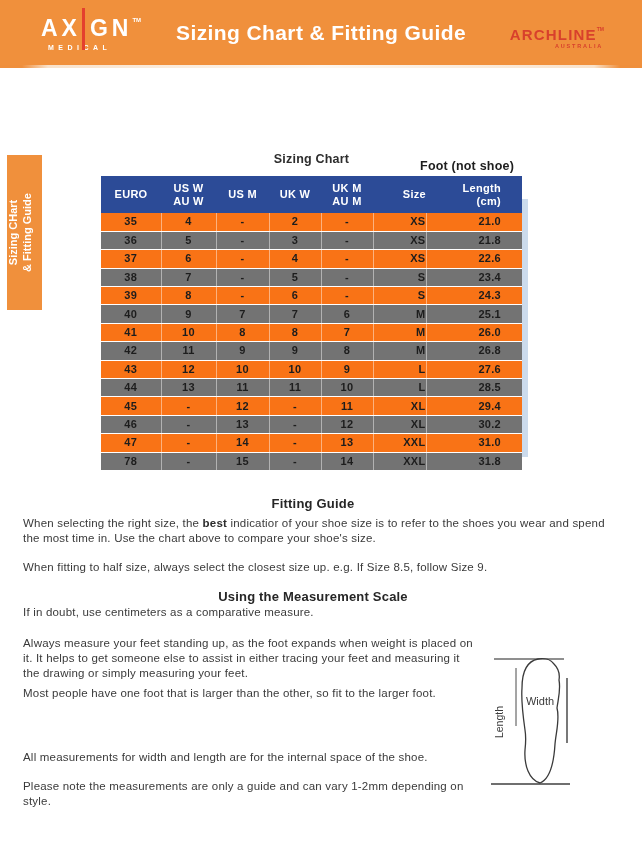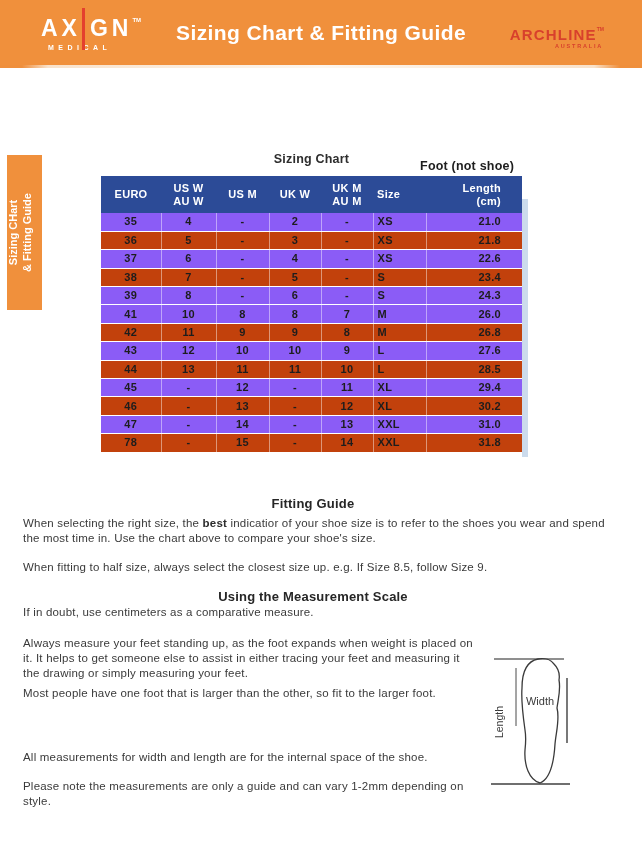--- a/index.html
+++ b/index.html
@@ -46,24 +46,24 @@
   .sizing-table th {
     background:#2C4B97; color:#fff; font-size:11px; font-weight:bold;
     height:37px; vertical-align:middle; line-height:13px; letter-spacing:0.3px;
   }
   .sizing-table td {
     font-size:11px; font-weight:bold; color:#1d1d1d; height:18.4px; line-height:1;
     border-bottom:1px solid #ffffff; border-right:1px solid rgba(255,255,255,0.45);
     letter-spacing:0.3px;
   }
   .sizing-table td:last-child { border-right:none; }
-  .sizing-table tr.alt-a td { background:#8b5cf6; }
-  .sizing-table tr.alt-b td { background:#c2410c; }
+  .sizing-table tr.alt-a td { background:#f97316; }
+  .sizing-table tr.alt-b td { background:#737373; }
   .sizing-table th:nth-child(-n+5), .sizing-table td:nth-child(-n+5) { text-align:center; }
-  .sizing-table th:nth-child(6), .sizing-table td:nth-child(6) { text-align:left; padding-left:4px; }
+  .sizing-table th:nth-child(6), .sizing-table td:nth-child(6) { text-align:right; padding-left:4px; }
   .sizing-table th:nth-child(7), .sizing-table td:nth-child(7) { text-align:right; padding-right:21px; }
   .table-edge { position:absolute; left:421px; top:47px; width:6px; height:258px; background:#CCDBEC; }
 
   
   .sec-heading { position:absolute; left:23px; width:580px; text-align:center; font-size:13px; font-weight:bold; color:#262626; letter-spacing:0.2px; }
   .body-p { position:absolute; left:23px; font-size:11.5px; line-height:15px; color:#3a3a3a; letter-spacing:0.2px; }
   .body-p b { color:#2c2c2c; }
 
   
   .foot-diagram { position:absolute; left:488px; top:652px; width:100px; height:148px; }
@@ -172,20 +172,29 @@
           <td>23.4</td>
         </tr>
         <tr class="alt-a">
           <td>39</td>
           <td>8</td>
           <td>-</td>
           <td>6</td>
           <td>-</td>
           <td>S</td>
           <td>24.3</td>
+        </tr>
+        <tr class="alt-b">
+          <td>40</td>
+          <td>9</td>
+          <td>7</td>
+          <td>7</td>
+          <td>6</td>
+          <td>M</td>
+          <td>25.1</td>
         </tr>
         <tr class="alt-a">
           <td>41</td>
           <td>10</td>
           <td>8</td>
           <td>8</td>
           <td>7</td>
           <td>M</td>
           <td>26.0</td>
         </tr>

